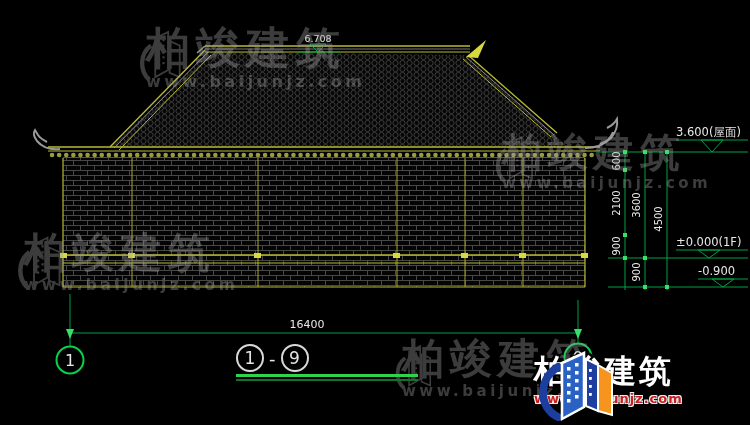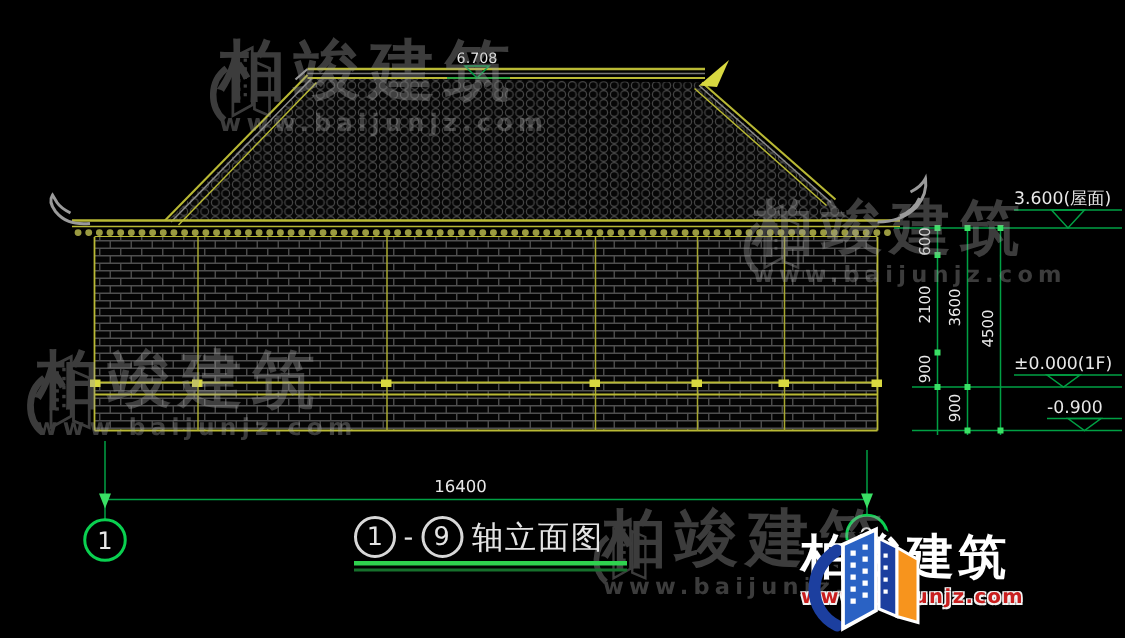--- a/index.html
+++ b/index.html
@@ -222,21 +222,20 @@
     <div class="wm-txt" style="margin-left:8px;">
       <div class="wm-co" style="font-size:42px;">柏竣建筑</div>
       <div class="wm-web" style="font-size:15px;">www.baijunjz.com</div>
     </div>
   </div>
 
   <div id="title-row">
     <span class="axis-chip">1</span>
     <span class="t-dash">-</span>
     <span class="axis-chip">9</span>
-    <span id="title-label">轴立面图</span>
   </div>
   <div id="title-underline-1"></div>
   <div id="title-underline-2"></div>
 
   <div id="brand">
     <svg width="88" height="74" viewBox="0 0 88 74">
       <path d="M26,68 C6,58 6,30 26,18" fill="none" stroke="#1c3f9f" stroke-width="8" stroke-linecap="round"></path>
       <path d="M30,14 L52,4 L52,58 L30,70 Z" fill="#2a62c4" stroke="#fff" stroke-width="2.5"></path>
       <path d="M54,10 L66,16 L66,62 L54,57 Z" fill="#1c3f9f" stroke="#fff" stroke-width="2"></path>
       <path d="M66,16 L80,24 L80,66 L66,62 Z" fill="#f7941d" stroke="#fff" stroke-width="2"></path>

